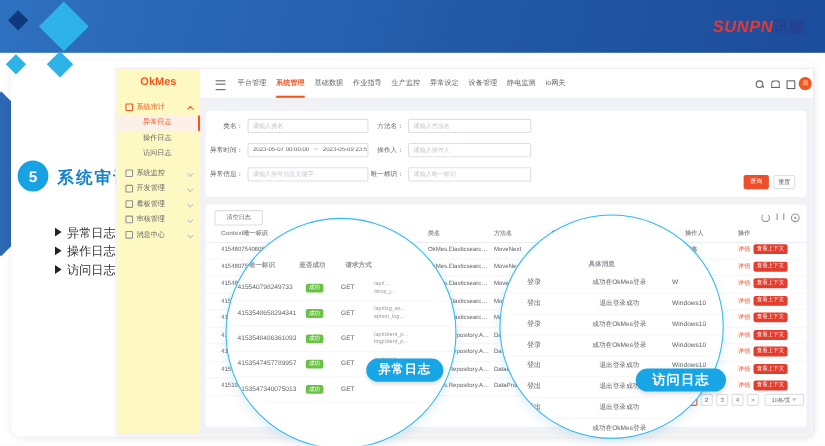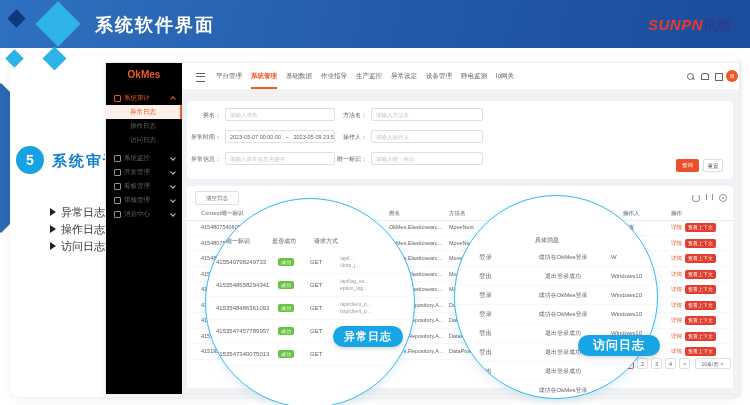--- a/index.html
+++ b/index.html
@@ -32,21 +32,21 @@
   .step-item{position:absolute;left:40px;height:14px;line-height:14px;font-size:11px;color:#333;white-space:nowrap;}
   .step-item .tri{display:inline-block;width:0;height:0;border-left:6px solid #222;
                   border-top:4px solid transparent;border-bottom:4px solid transparent;margin-right:5px;}
   .si-0{top:150px;} .si-1{top:167px;} .si-2{top:184px;}
 
   
   .app{position:absolute;left:95px;top:7px;width:633px;height:331px;background:#fff;
        border:1px solid #ebedf0;box-shadow:0 1px 5px rgba(0,0,0,.08);overflow:hidden;}
 
   
-  .sb{position:absolute;left:0;top:0;width:76px;height:331px;background:#000000;border-right:1px solid #f0f0f0;}
+  .sb{position:absolute;left:0;top:0;width:76px;height:331px;background:#fef9c3;border-right:1px solid #f0f0f0;}
   .sb-logo{position:absolute;left:0;top:6px;width:76px;text-align:center;font-size:10px;font-weight:bold;color:#f25722;}
   .sb-row{position:absolute;left:0;width:76px;height:14px;line-height:14px;font-size:6.5px;color:#606266;white-space:nowrap;}
   .sb-row .micon{display:inline-block;width:5px;height:5px;border:1px solid #909399;border-radius:1px;
                  margin:0 3px 0 8px;vertical-align:middle;}
   .sb-row .chev{position:absolute;right:7px;top:5px;width:3px;height:3px;
                 border-right:1px solid #c0c4cc;border-bottom:1px solid #c0c4cc;transform:rotate(45deg);}
   .sb-row.grp-active{color:#f25722;}
   .sb-row.grp-active .micon{border-color:#f25722;}
   .sb-row.grp-active .chev{transform:rotate(-135deg);border-color:#f25722;top:6px;}
   .sb-sub{padding-left:24px;box-sizing:border-box;}
@@ -150,21 +150,20 @@
         text-align:center;line-height:21px;z-index:6;letter-spacing:1px;box-shadow:0 2px 4px rgba(0,0,0,.15);}
   .pill1{left:333px;top:326px;width:70px;font-size:11px;}
   .pill2{left:578px;top:335px;width:82px;font-size:12px;}
 </style>
 </head>
 <body>
 
 <div class="stage">
 
   <div class="hdr">
-    <div class="hdr-title">系统软件界面</div>
     <div class="brand">
       <span class="brand-red">SUNPN</span><span class="brand-blue">讯鹏</span>
     </div>
   </div>
   <div class="dia dia-big"></div>
   <div class="dia dia-dark"></div>
   <div class="dia dia-s1"></div>
   <div class="dia dia-s2"></div>
   <div class="bg-dia"></div>
 

